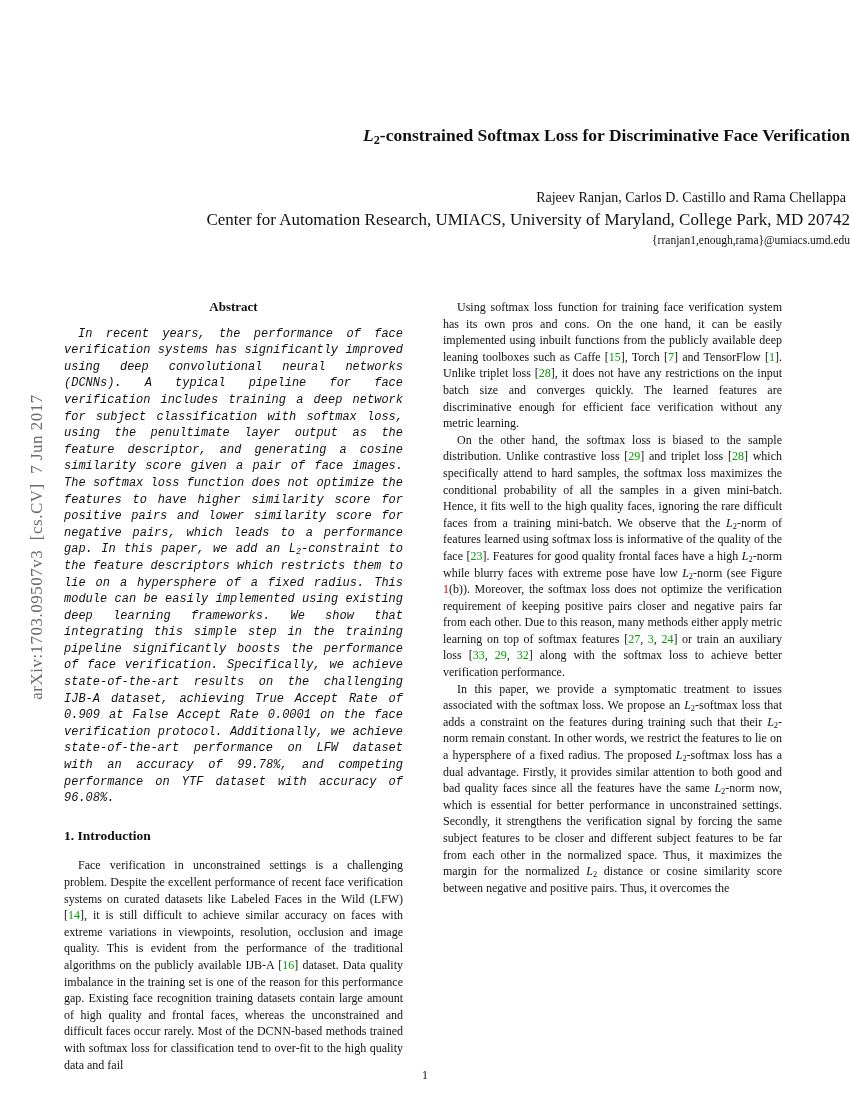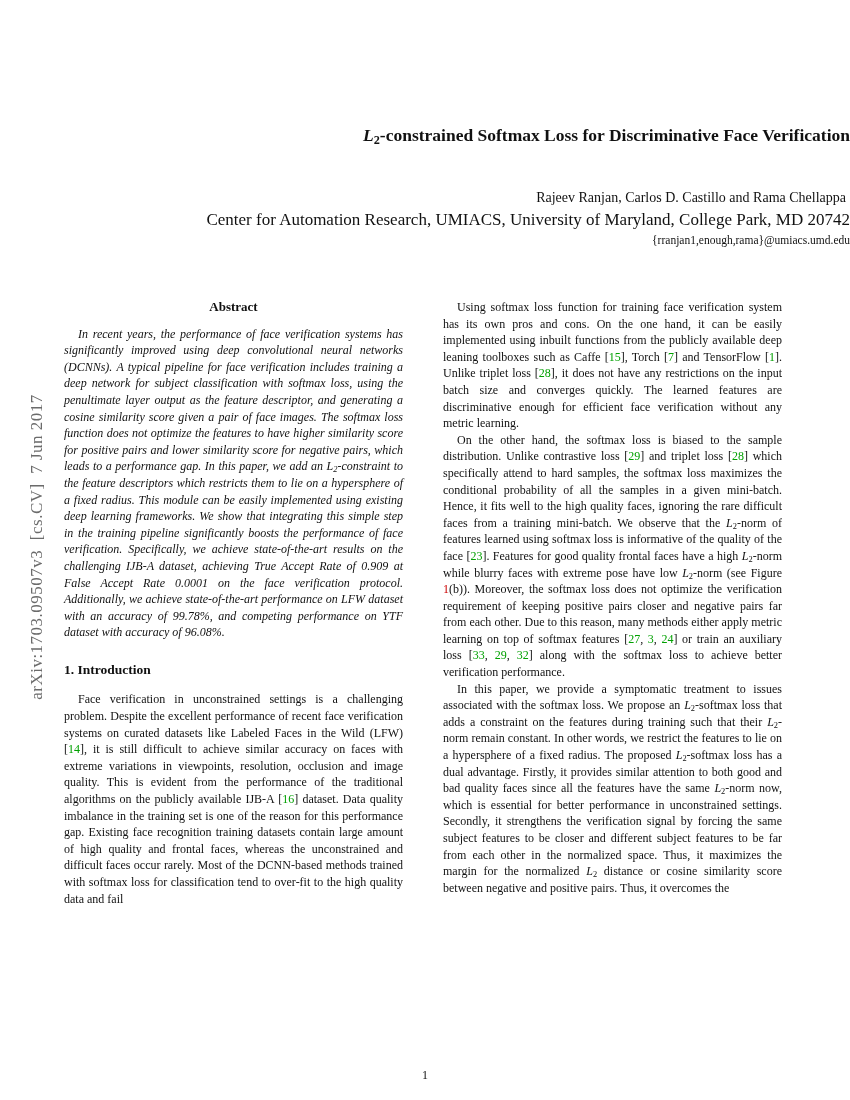--- a/index.html
+++ b/index.html
@@ -33,21 +33,21 @@
     display:flex;gap:40px;
     font-size:12px;line-height:16.6px;
     text-align:justify;
     margin-top:16px;
   }
   .col{width:339px;}
   .abstract-heading{
     text-align:center;font-weight:bold;font-size:13px;margin:0 0 10px 0;
   }
   .abstract-body{
-    font-style:italic;margin:0;text-indent:14px;
+    font-style:italic;margin:0;text-indent:14px;font-family:Liberation Mono, monospace;
   }
   .section-heading{
     font-weight:bold;font-size:13.5px;margin:21px 0 13px 0;text-align:left;font-family:Liberation Serif, serif;
   }
   .para{margin:0;}
   .para.indent{text-indent:14px;}
   
   .seg-m{font-style:italic;}
   .seg-sub{font-size:70%;vertical-align:-0.25em;line-height:0;}
   .seg-cite{color:var(--cite-color,#00a000);}

